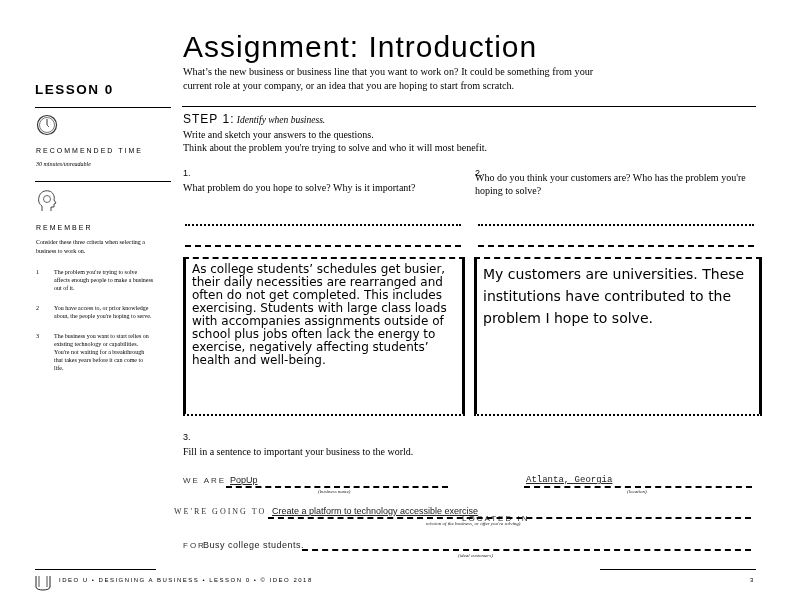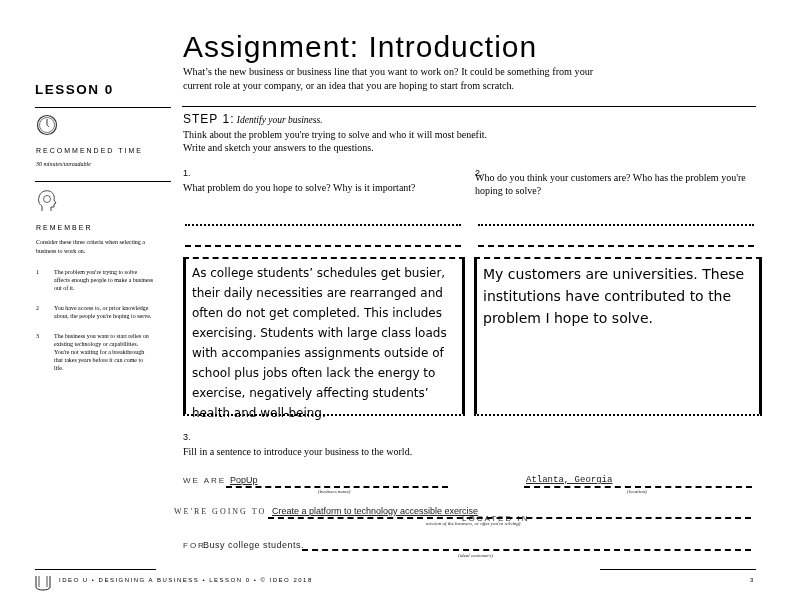--- a/index.html
+++ b/index.html
@@ -12,21 +12,21 @@
     .caps { font-family: "Liberation Sans", sans-serif; letter-spacing: 2px; font-size: 7px; }
     .tiny { font-size: 6px; line-height: 9px; }
     .step { left: 183px; top: 112px; font-size: 9.5px; }
     .step .caps { font-size: 12px; letter-spacing: 1px; }
     .step i { font-family: "Liberation Serif", serif; }
     .body-text { font-size: 10px; line-height: 13px; }
     .q-num { font-family: "Liberation Sans", sans-serif; font-size: 9px; }
     .dots { border-bottom: 2px dotted #000; height: 0; }
     .dashes { border-bottom: 2px dashed #000; height: 0; }
     .answer-box { border-left: 3px solid #000; border-right: 3px solid #000; border-top: 2px dashed #000; border-bottom: 2px dotted #000; box-sizing: border-box; padding: 4px 6px; font-family: "DejaVu Sans", sans-serif; }
-    .answer-box.small { font-size: 12px; line-height: 20px; }
+    .answer-box.small { font-size: 12px; line-height: 13px; }
     .answer-box.large { font-size: 14px; line-height: 22px; }
     .fill-label { font-family: "Liberation Sans", sans-serif; font-size: 8px; letter-spacing: 2px; color: #333; white-space: nowrap; }
     .fill-value { font-family: "Liberation Sans", sans-serif; font-size: 9px; text-decoration: underline; white-space: nowrap; color: #222; }
     .fill-line { border-bottom: 2px dashed #000; height: 0; }
     .hint { font-family: "Liberation Serif", serif; font-style: italic; font-size: 5px; color: #222; white-space: nowrap; }
     .list-item { font-size: 6px; line-height: 8px; }
     .footer { font-family: "Liberation Sans", sans-serif; font-size: 6px; letter-spacing: 1.5px; white-space: nowrap; }
   </style>
 </head>
 <body>
@@ -67,41 +67,41 @@
     <span class="list-item" style="width:100px;">You have access to, or prior knowledge about, the people you're hoping to serve.</span>
   </div>
   <div style="display:flex;">
     <span class="list-item" style="width:18px;">3</span>
     <span class="list-item" style="width:100px;">The business you want to start relies on existing technology or capabilities. You're not waiting for a breakthrough that takes years before it can come to life.</span>
   </div>
 </div>
 
 <div class="abs step">
   <span class="caps">STEP 1:</span>
-  <i>Identify your business.</i>
+  <i>Identify when business.</i>
 </div>
 <div class="abs body-text" style="left:183px; top:128px; width:420px;">
+  <div>Write and sketch your answers to the questions.</div>
   <div>Think about the problem you're trying to solve and who it will most benefit.</div>
-  <div>Write and sketch your answers to the questions.</div>
 </div>
 
 <div class="abs q-num" style="left:183px; top:168px;">1.</div>
 <div class="abs body-text" style="left:183px; top:181px; width:280px;">What problem do you hope to solve? Why is it important?</div>
 <div class="abs dots" style="left:185px; top:224px; width:276px;"></div>
 <div class="abs dashes" style="left:185px; top:245px; width:276px;"></div>
 <div class="abs answer-box small" style="left:183px; top:257px; width:282px; height:159px;">As college students’ schedules get busier, their daily necessities are rearranged and often do not get completed. This includes exercising. Students with large class loads with accompanies assignments outside of school plus jobs often lack the energy to exercise, negatively affecting students’ health and well-being.</div>
 
 <div class="abs q-num" style="left:475px; top:168px;">2.</div>
 <div class="abs body-text" style="left:475px; top:171px; width:285px;">Who do you think your customers are? Who has the problem you're hoping to solve?</div>
 <div class="abs dots" style="left:478px; top:224px; width:276px;"></div>
 <div class="abs dashes" style="left:478px; top:245px; width:276px;"></div>
 <div class="abs answer-box large" style="left:474px; top:257px; width:288px; height:159px;">My customers are universities. These institutions have contributed to the problem I hope to solve.</div>
 
 <div class="abs q-num" style="left:183px; top:432px;">3.</div>
-<div class="abs body-text" style="left:183px; top:445px; width:400px;">Fill in a sentence to introduce your business to the world.</div>
+<div class="abs body-text" style="left:183px; top:445px; width:400px;">Fill in a sentence to important your business to the world.</div>
 
 <div class="abs fill-label" style="left:183px; top:476px;">WE ARE</div>
 <div class="abs fill-line" style="left:226px; top:486px; width:222px;"></div>
 <div class="abs fill-value" style="left:230px; top:475px;">PopUp</div>
 <div class="abs hint" style="left:318px; top:489px;">(business name)</div>
 
 <div class="abs fill-label" style="left:462px; top:476px;margin-top:38px;">LOCATED IN</div>
 <div class="abs fill-line" style="left:524px; top:486px; width:228px;"></div>
 <div class="abs fill-value" style="left:526px; top:475px;font-family:Liberation Mono, monospace;">Atlanta, Georgia</div>
 <div class="abs hint" style="left:627px; top:489px;">(location)</div>

